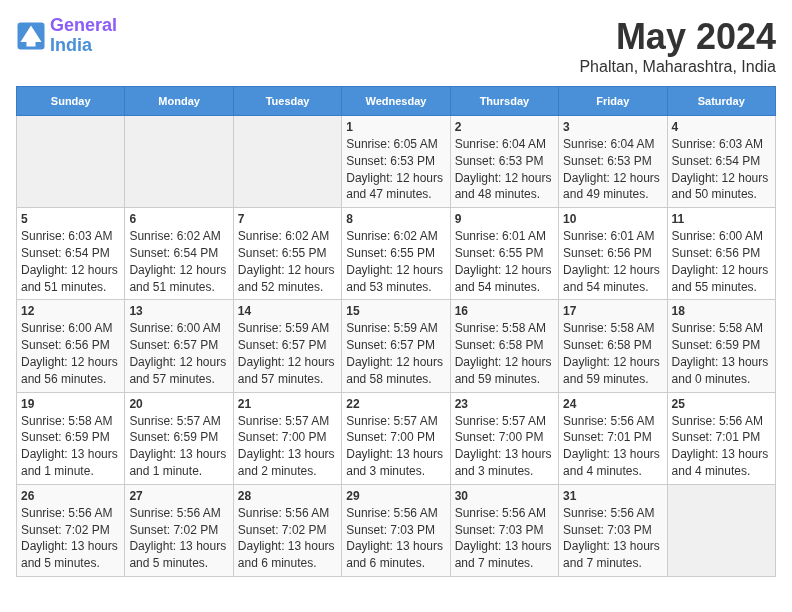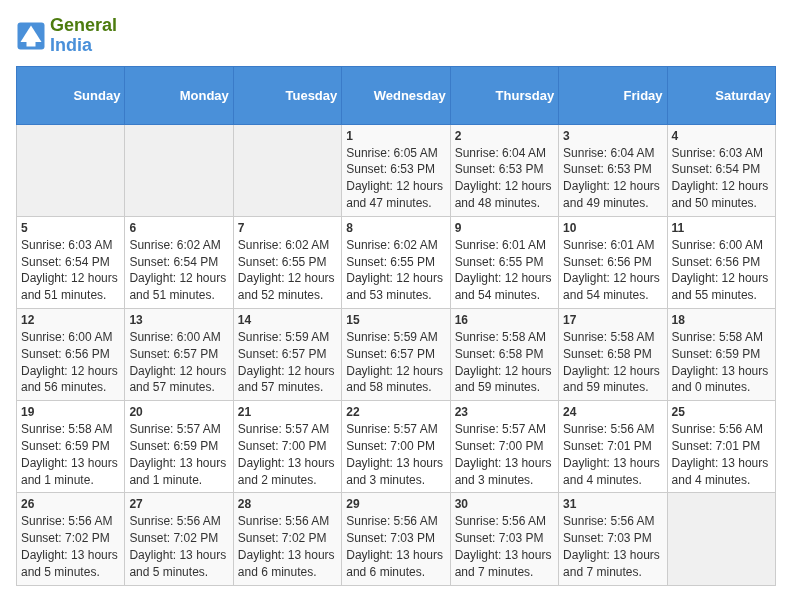--- a/index.html
+++ b/index.html
@@ -20,21 +20,21 @@
       display: flex;
       align-items: center;
     }
     .logo-text {
       font-size: 18px;
       font-weight: bold;
       color: #333;
       line-height: 1.1;
     }
     .logo-text span {
-      color: #4d7c0f;
+      color: #8b5cf6;
     }
     .logo-icon {
       width: 30px;
       height: 30px;
       margin-right: 4px;
     }
     .title-block {
       text-align: right;
     }
     .main-title {
@@ -47,23 +47,23 @@
       color: #333;
     }
     table {
       width: 100%;
       border-collapse: collapse;
       font-size: 11px;
     }
     thead tr th {
       background-color: #4a90d9;
       color: #fff;
-      padding: 21px 4px;
-      text-align: right;
-      font-size: 13px;
+      padding: 8px 4px;
+      text-align: center;
+      font-size: 11px;
       font-weight: bold;
       border: 1px solid #3a7bc8;
     }
     tbody tr td {
       border: 1px solid #ccc;
       vertical-align: top;
       padding: 4px;
       height: 80px;
       color: #333;
       background: #fff;
@@ -93,20 +93,24 @@
     <svg class="logo-icon" viewBox="0 0 40 40">
       <rect x="2" y="2" width="36" height="36" rx="4" fill="#4a90d9"></rect>
       <polygon points="20,6 34,28 6,28" fill="white"></polygon>
       <rect x="14" y="22" width="12" height="12" fill="white"></rect>
     </svg>
     <div class="logo-text">
       <div><span>General</span></div>
       <div><span style="color:#4a90d9">India</span></div>
     </div>
   </div>
+  <div class="title-block">
+    <div class="main-title">May 2024</div>
+    <div class="subtitle">Phaltan, Maharashtra, India</div>
+  </div>
 </div>
 
 <table>
   <thead>
     <tr>
     <th>Sunday</th>
         <th>Monday</th>
         <th>Tuesday</th>
         <th>Wednesday</th>
         <th>Thursday</th>

